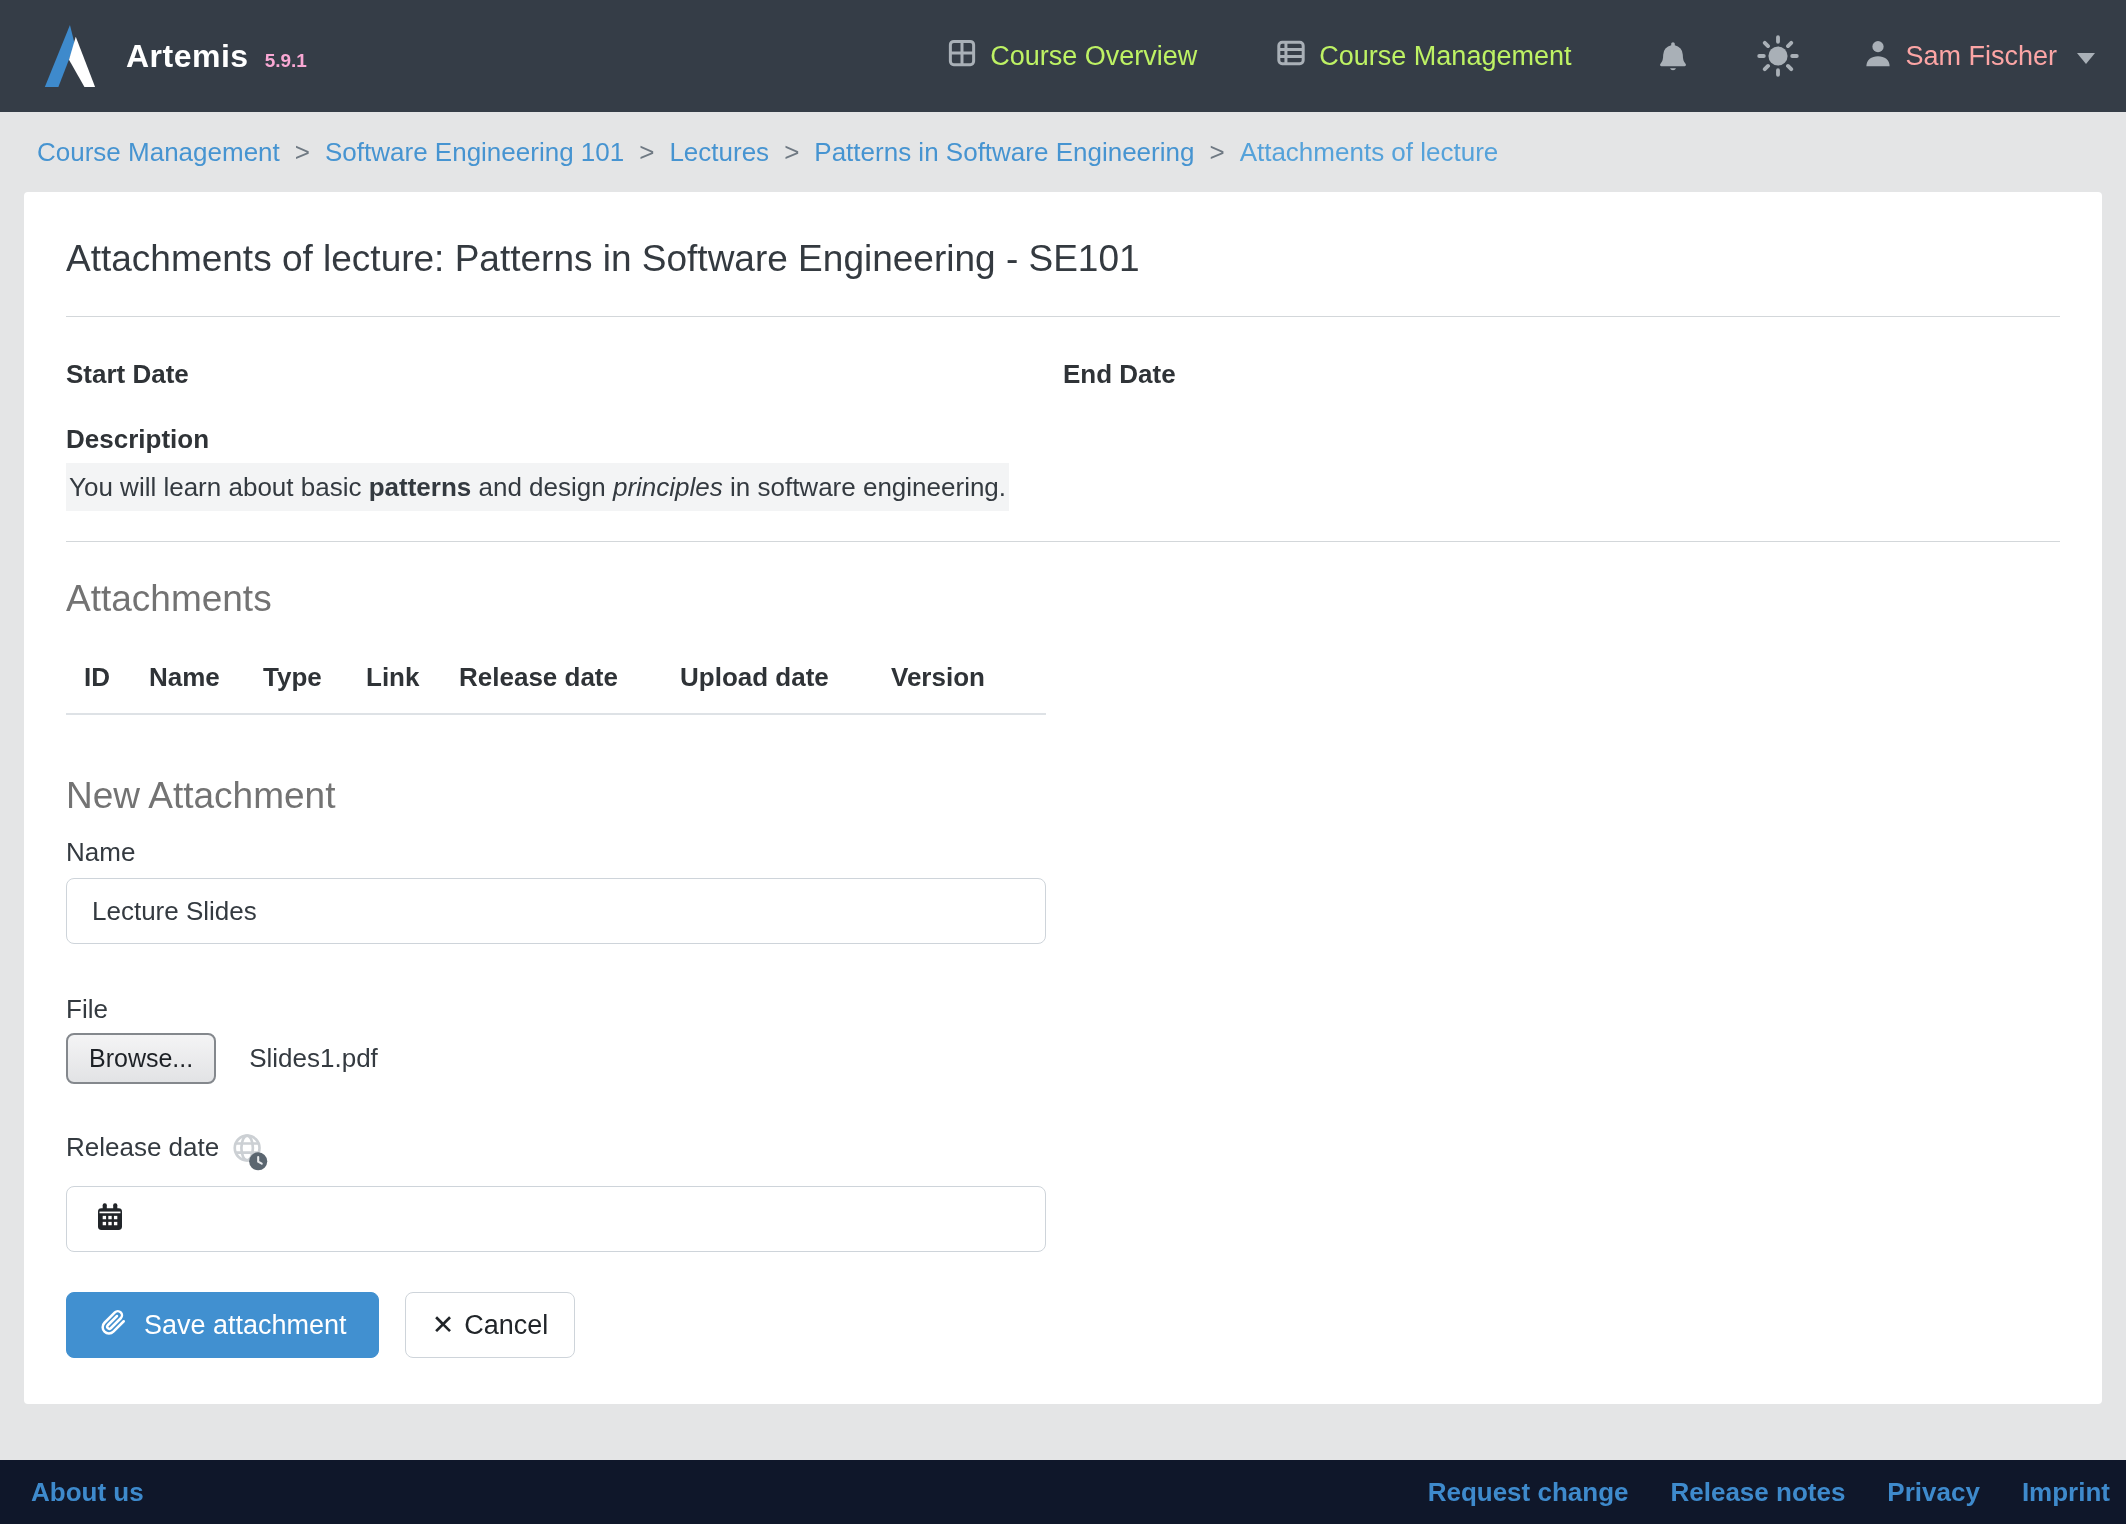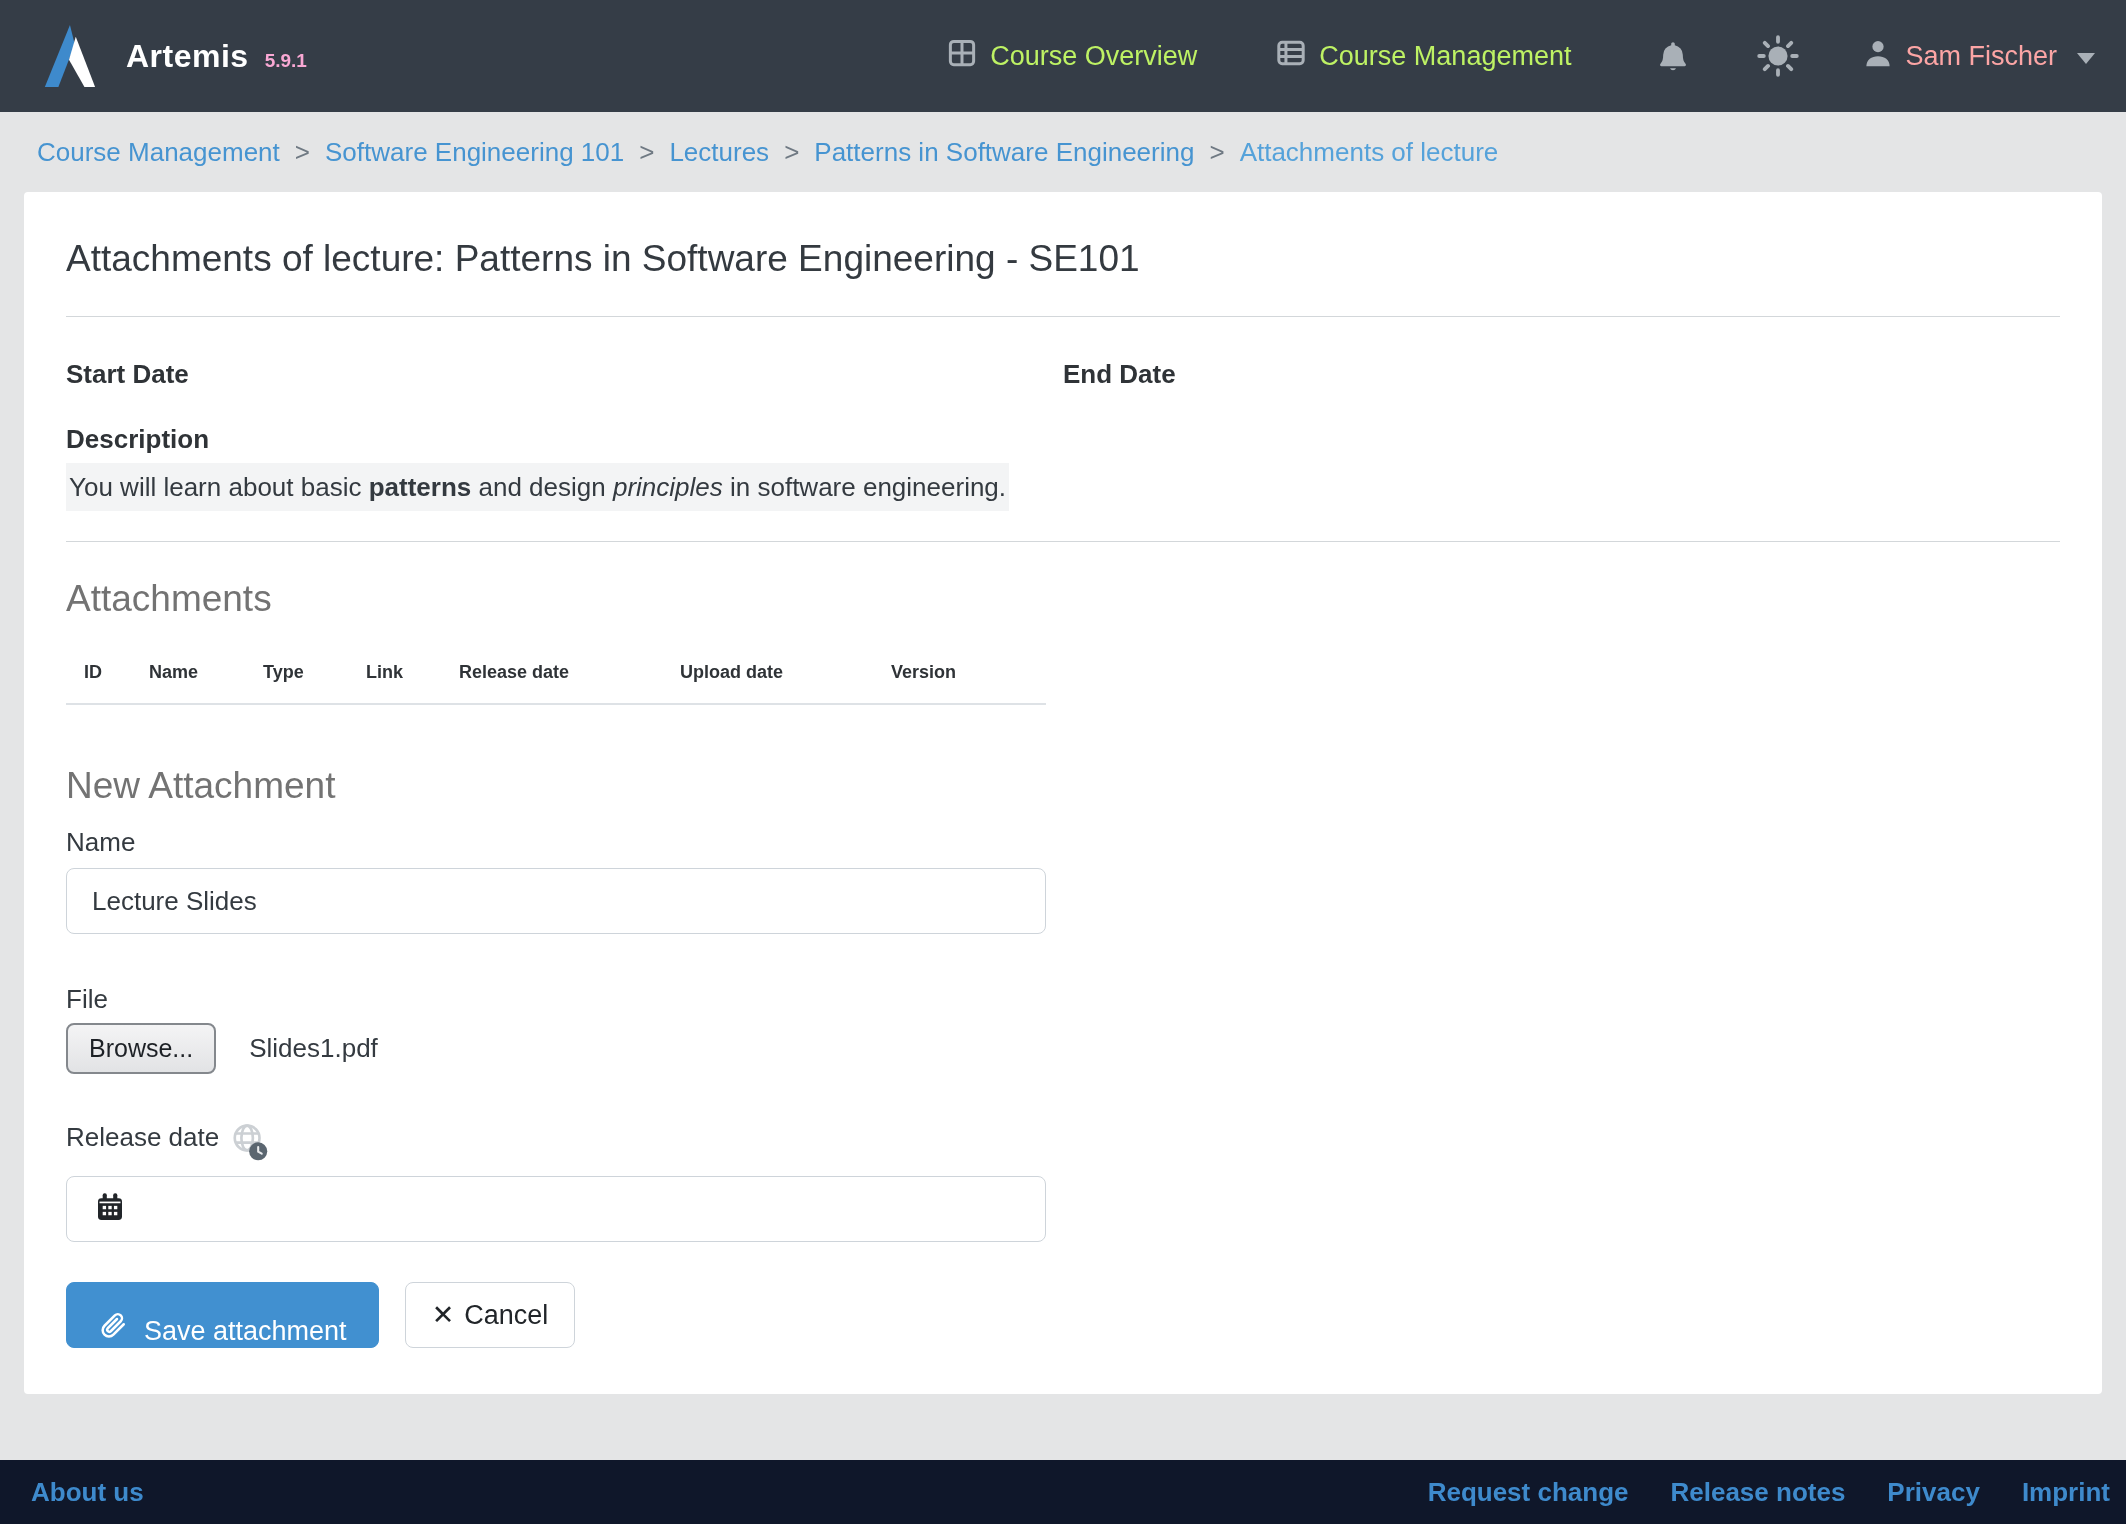--- a/index.html
+++ b/index.html
@@ -43,21 +43,21 @@
   .lbl { font-size:26px; font-weight:bold; color:#2f3337; }
   .desc-lbl { display:block; margin-top:34px; }
   .desc { margin:14px 0 0; font-size:26px; }
   .hl { background:#f3f4f5; padding:9px 3px; line-height:36px; }
   .hl b { font-weight:bold; } .hl i { font-style:italic; }
 
   h2.section { font-size:37px; font-weight:500; margin:36px 0 0; color:#737373; }
   h2.section.new { margin-top:60px; }
 
   table.attach { margin-top:42px; width:980px; border-collapse:collapse; table-layout:fixed; }
-  table.attach th { text-align:left; font-size:18px; font-weight:bold; color:#2f3337;
+  table.attach th { text-align:left; font-size:26px; font-weight:bold; color:#2f3337;
                     padding:0 0 20px 18px; border-bottom:2px solid #dee2e6; overflow:visible; white-space:nowrap; }
 
   .form-label { display:block; font-size:26px; margin-top:20px; color:#343a40; }
   .text-input { display:block; margin-top:10px; width:980px; height:66px;
                 border:1px solid #ced4da; border-radius:8px; background:#fff;
                 font-size:26px; padding:8px 25px; color:#343a40; font-family:inherit; outline:none; }
   .file-label { margin-top:50px; }
   .file-row { margin-top:8px; display:flex; align-items:center; }
   .browse { font-size:25px; font-family:inherit; color:#1d2126; cursor:pointer;
             background:linear-gradient(#f4f4f5,#e2e3e5); border:2px solid #84888d;
@@ -68,21 +68,21 @@
   .release-row .form-label { margin-top:0; }
   .date-input { margin-top:8px; width:980px; height:66px; border:1px solid #ced4da;
                 border-radius:8px; background:#fff; display:flex; align-items:center;
                 padding:0 12px 0 28px; }
   .date-input input { border:0; outline:0; flex:1; height:90%; font-size:26px;
                       margin-left:20px; font-family:inherit; }
 
   .btn-row { display:flex; gap:26px; margin-top:40px; }
   .btn { height:66px; border-radius:8px; font-size:27px; display:flex; align-items:center;
          cursor:pointer; font-family:inherit; }
-  .btn-save { background:#4190d0; border:1px solid #4190d0; color:#fff; padding:0 31px; gap:16px;align-items:flex-end; }
+  .btn-save { background:#4190d0; border:1px solid #4190d0; color:#fff; padding:0 31px; gap:16px; }
   .btn-cancel { background:#fff; border:1px solid #ced4da; color:#212529; padding:0 26px; gap:10px; }
   .x-glyph { font-size:27px; line-height:1; font-weight:bold; }
 
   
   .footer { margin-top:auto; flex:0 0 64px; background:#0f172a; display:flex; align-items:center;
             padding:0 16px 0 31px; font-size:26px; }
   .footer a { color:#3e8acc; text-decoration:none; font-weight:600; cursor:pointer; }
   .f-links { margin-left:auto; display:flex; gap:42px; }
 </style>
 </head>

